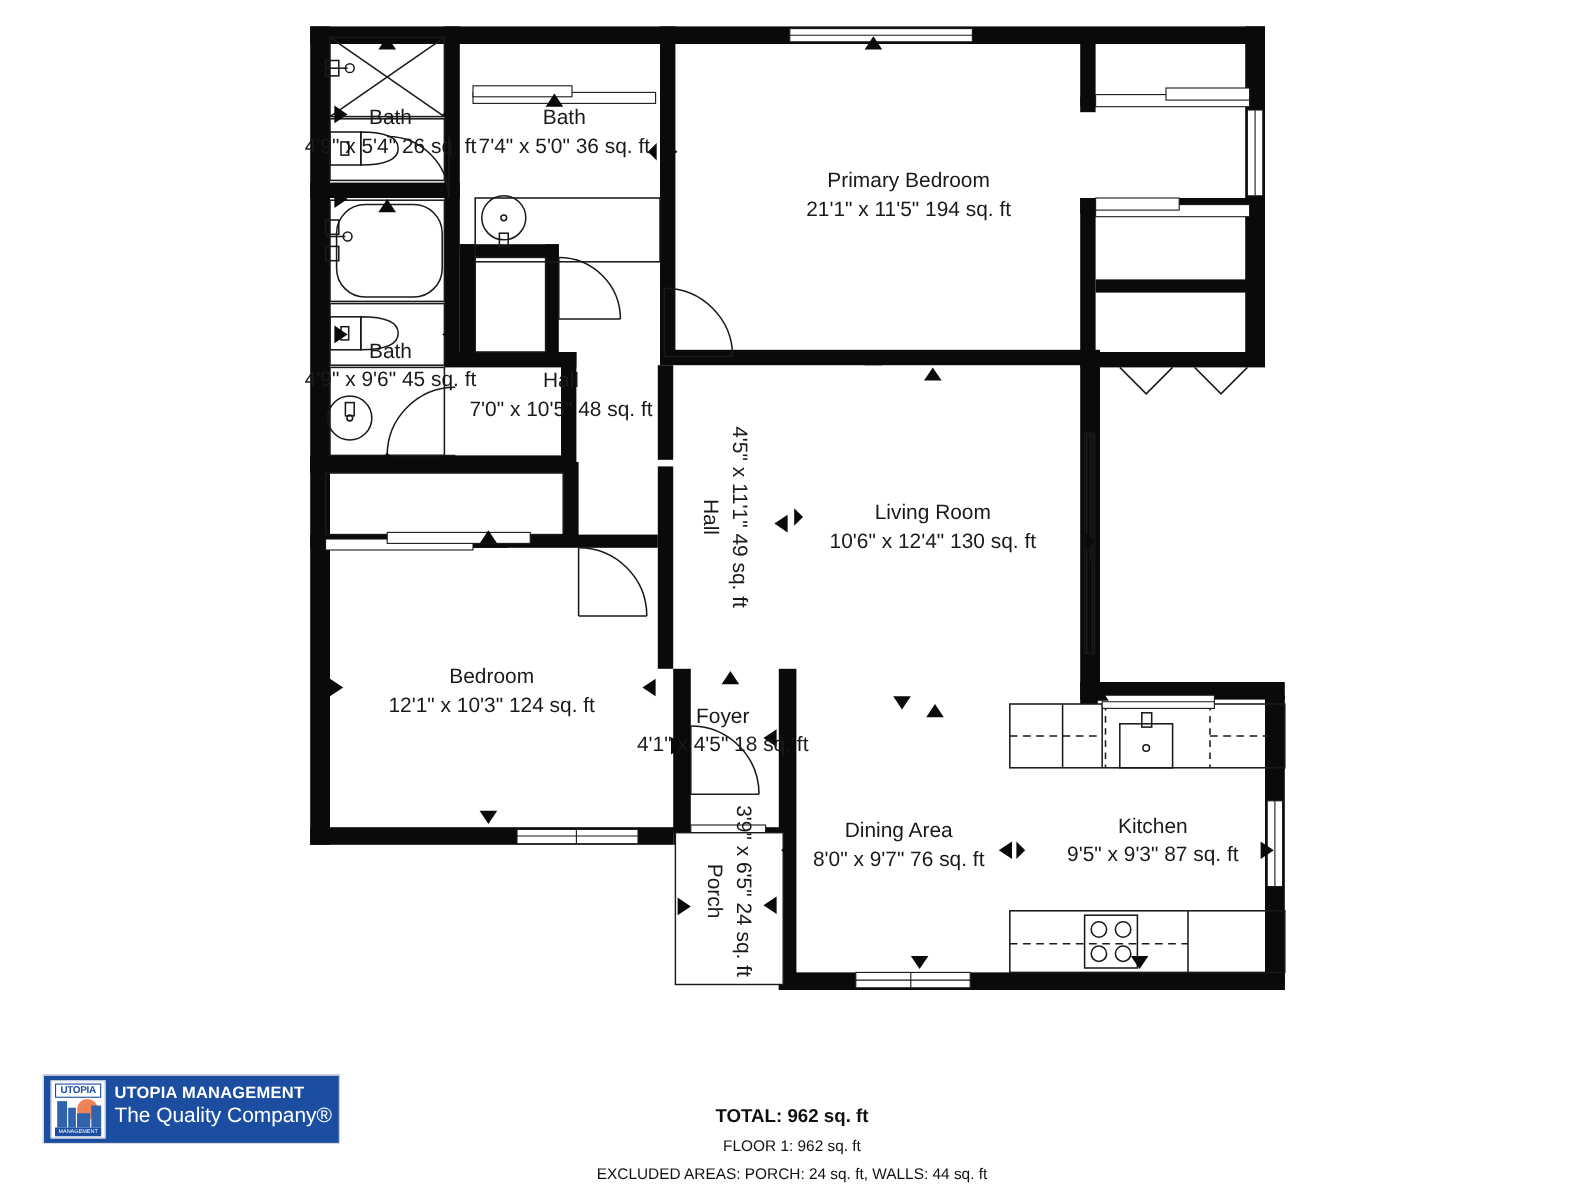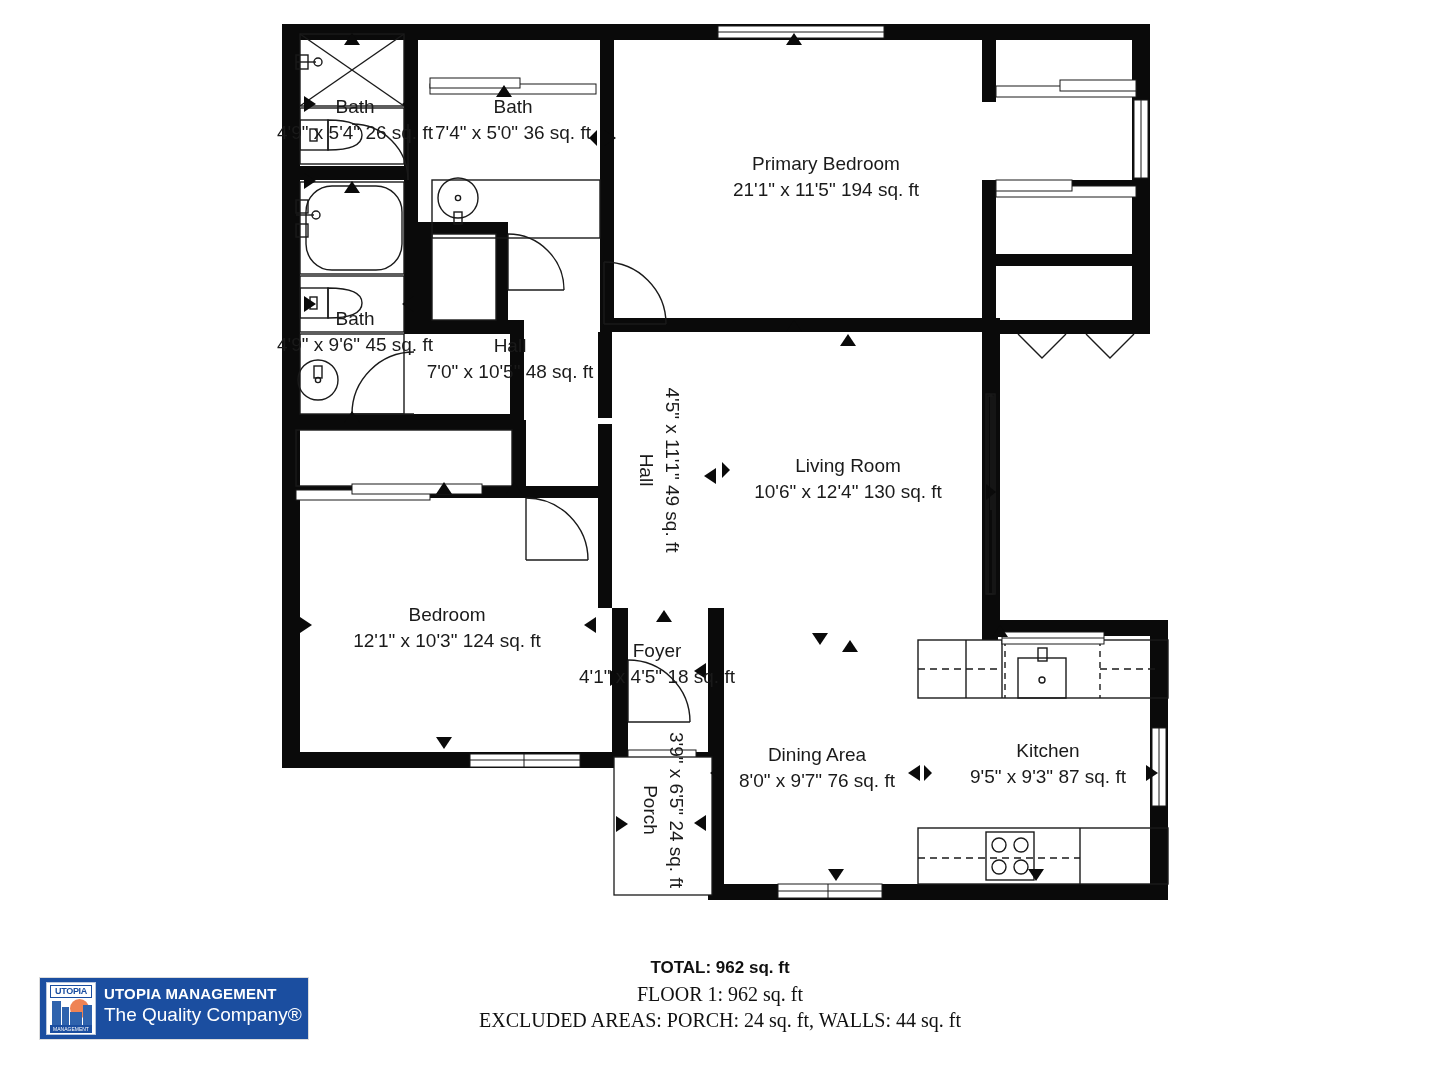--- a/index.html
+++ b/index.html
@@ -18,32 +18,32 @@
   #plan-svg { position: absolute; left: 0; top: 0; }
 
   
   .room-label { font-family: "Liberation Sans", sans-serif; fill: #1a1a1a; text-anchor: middle; }
   .room-name { font-size: 19px; }
   .room-dims { font-size: 19px; }
 
   
   #footer {
     position: absolute;
-    left: 0; top: 955px;
+    left: 0; top: 1002px;
     width: 1440px;
     text-align: center;
     color: #101010;
   }
   #footer .total {
     font-size: 17px; font-weight: bold; line-height: 26px;
     font-family: "Liberation Sans", sans-serif;
   }
   #footer .floor, #footer .excluded {
-    font-size: 20px; line-height: 26px;
-    font-family: Liberation Serif, serif;
+    font-size: 14px; line-height: 26px;
+    font-family: Liberation Sans, sans-serif;
   }
   #footer .disclaimer {
     font-size: 11px; line-height: 24px; margin-top: 6px;
     font-family: "Liberation Sans", sans-serif;
   }
 
   
   #logo {
     position: absolute;
     left: 27px; top: 977px;

